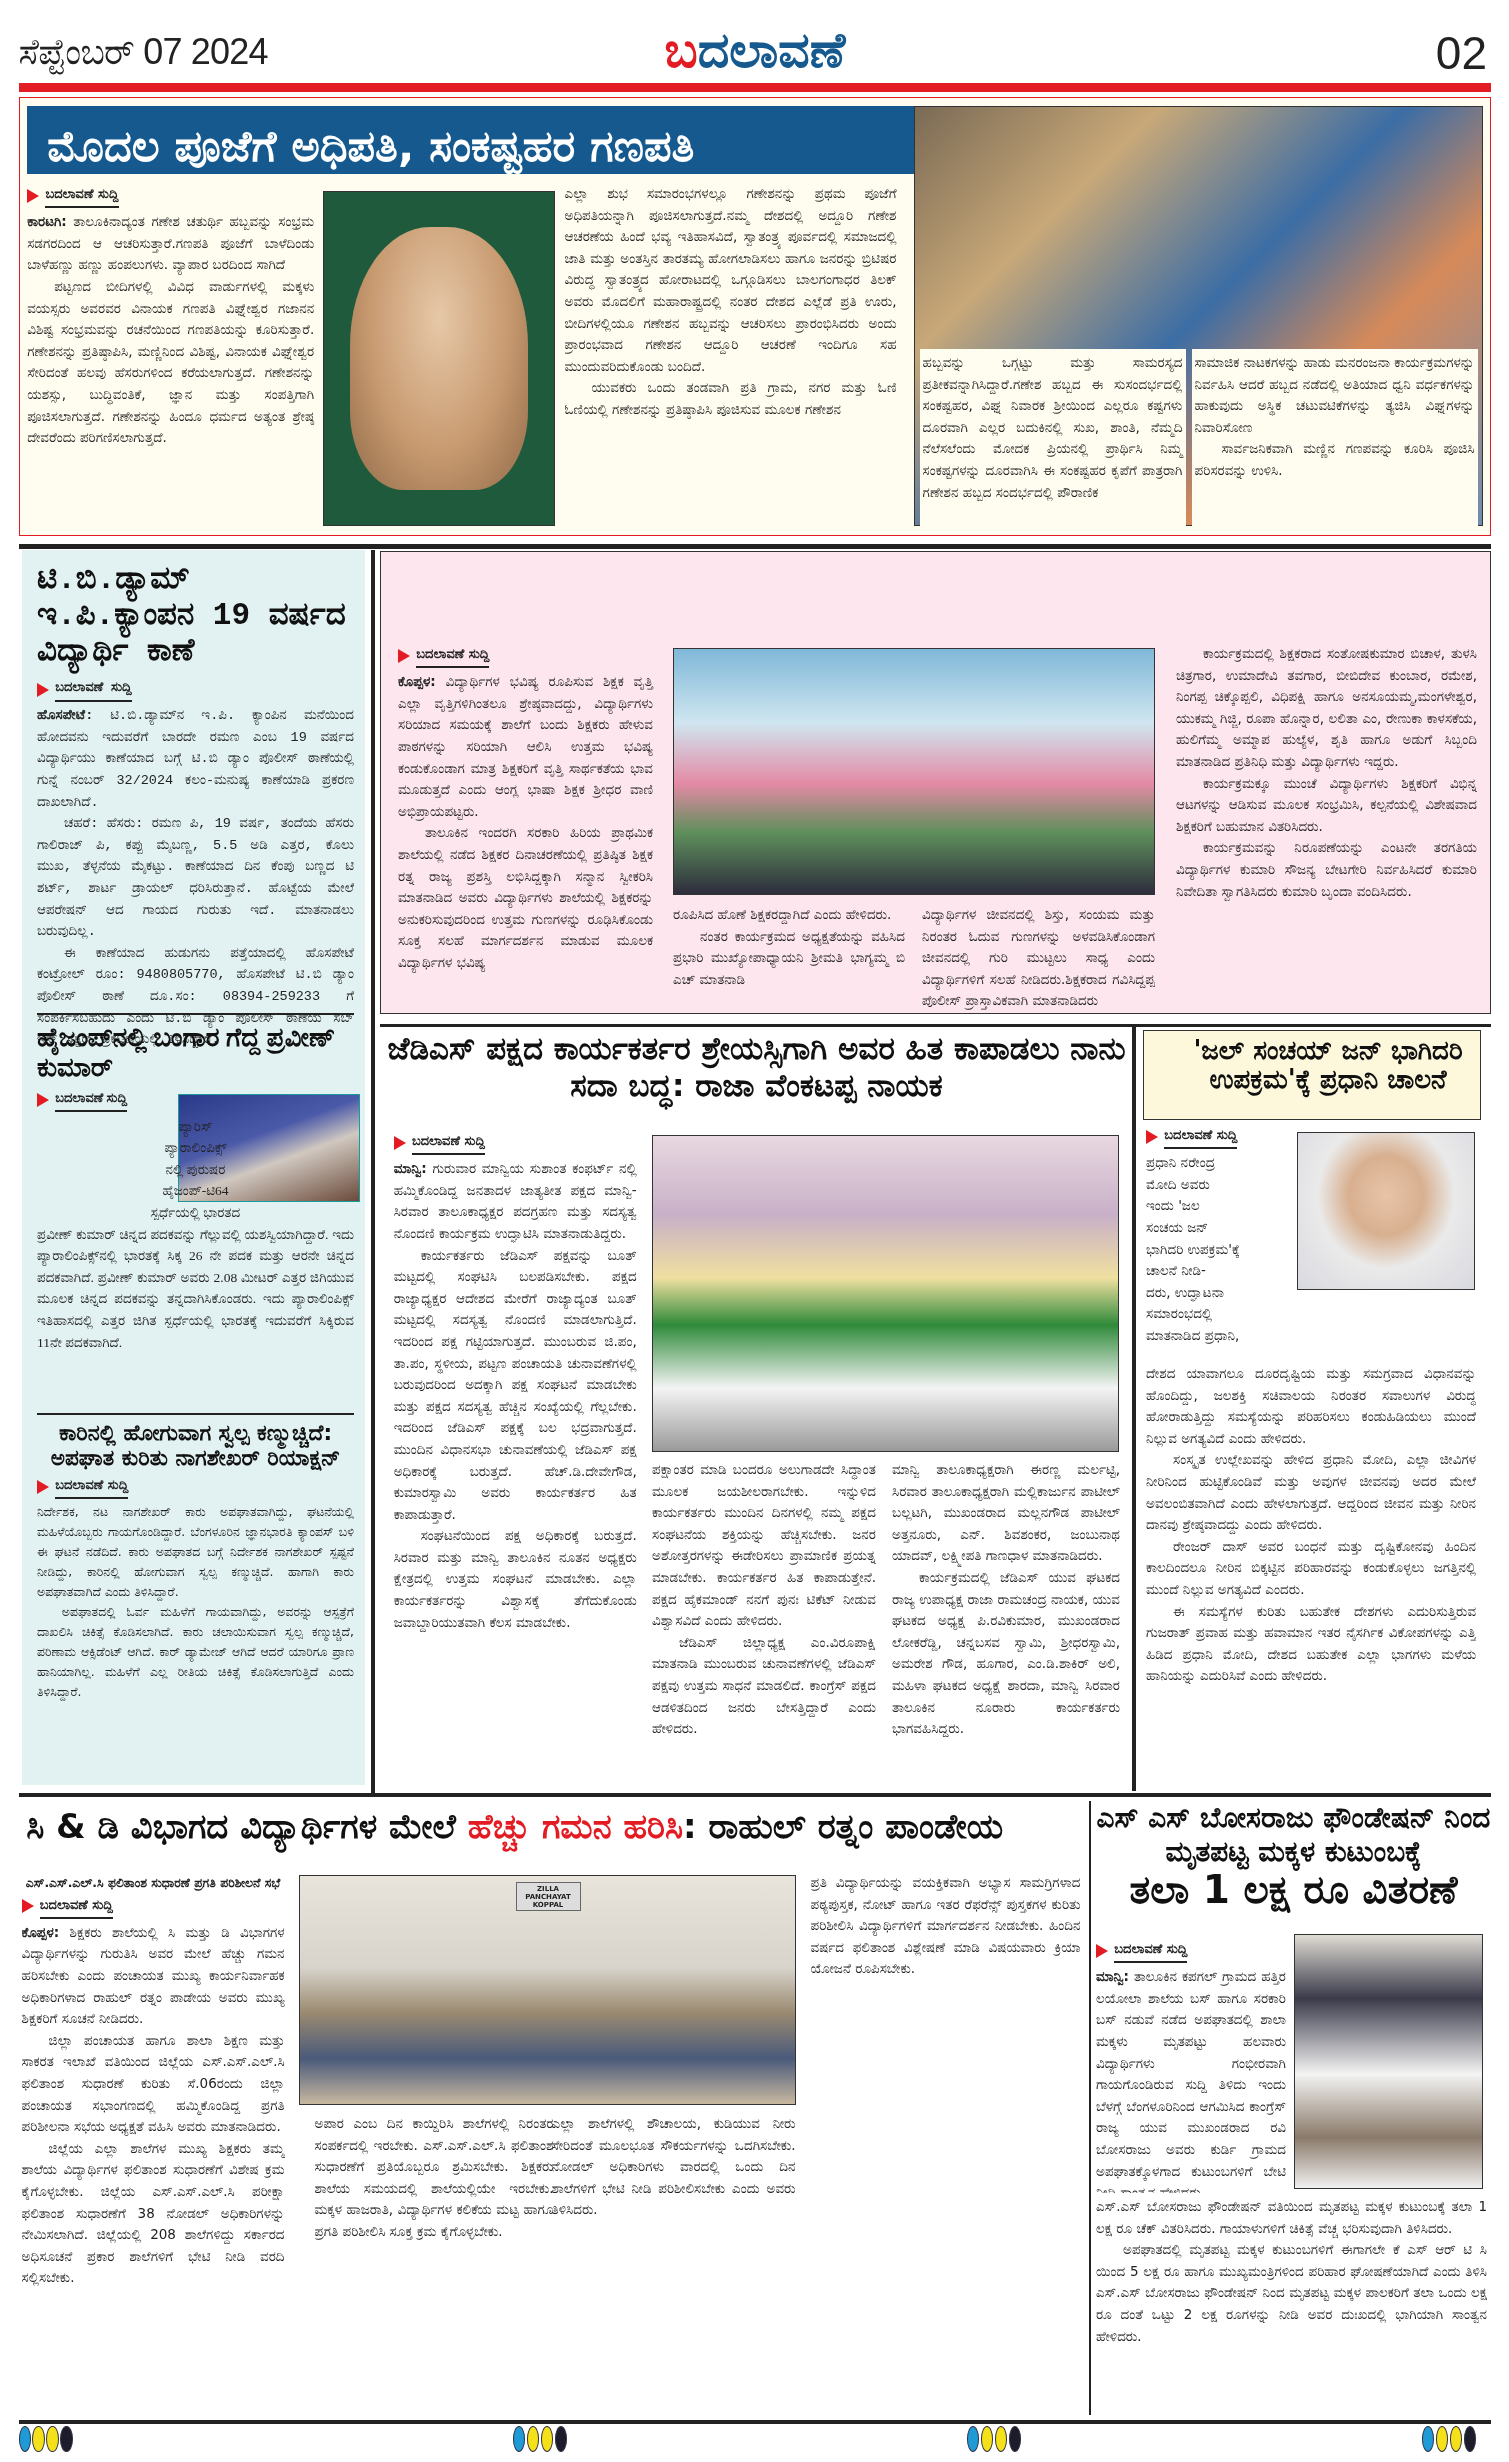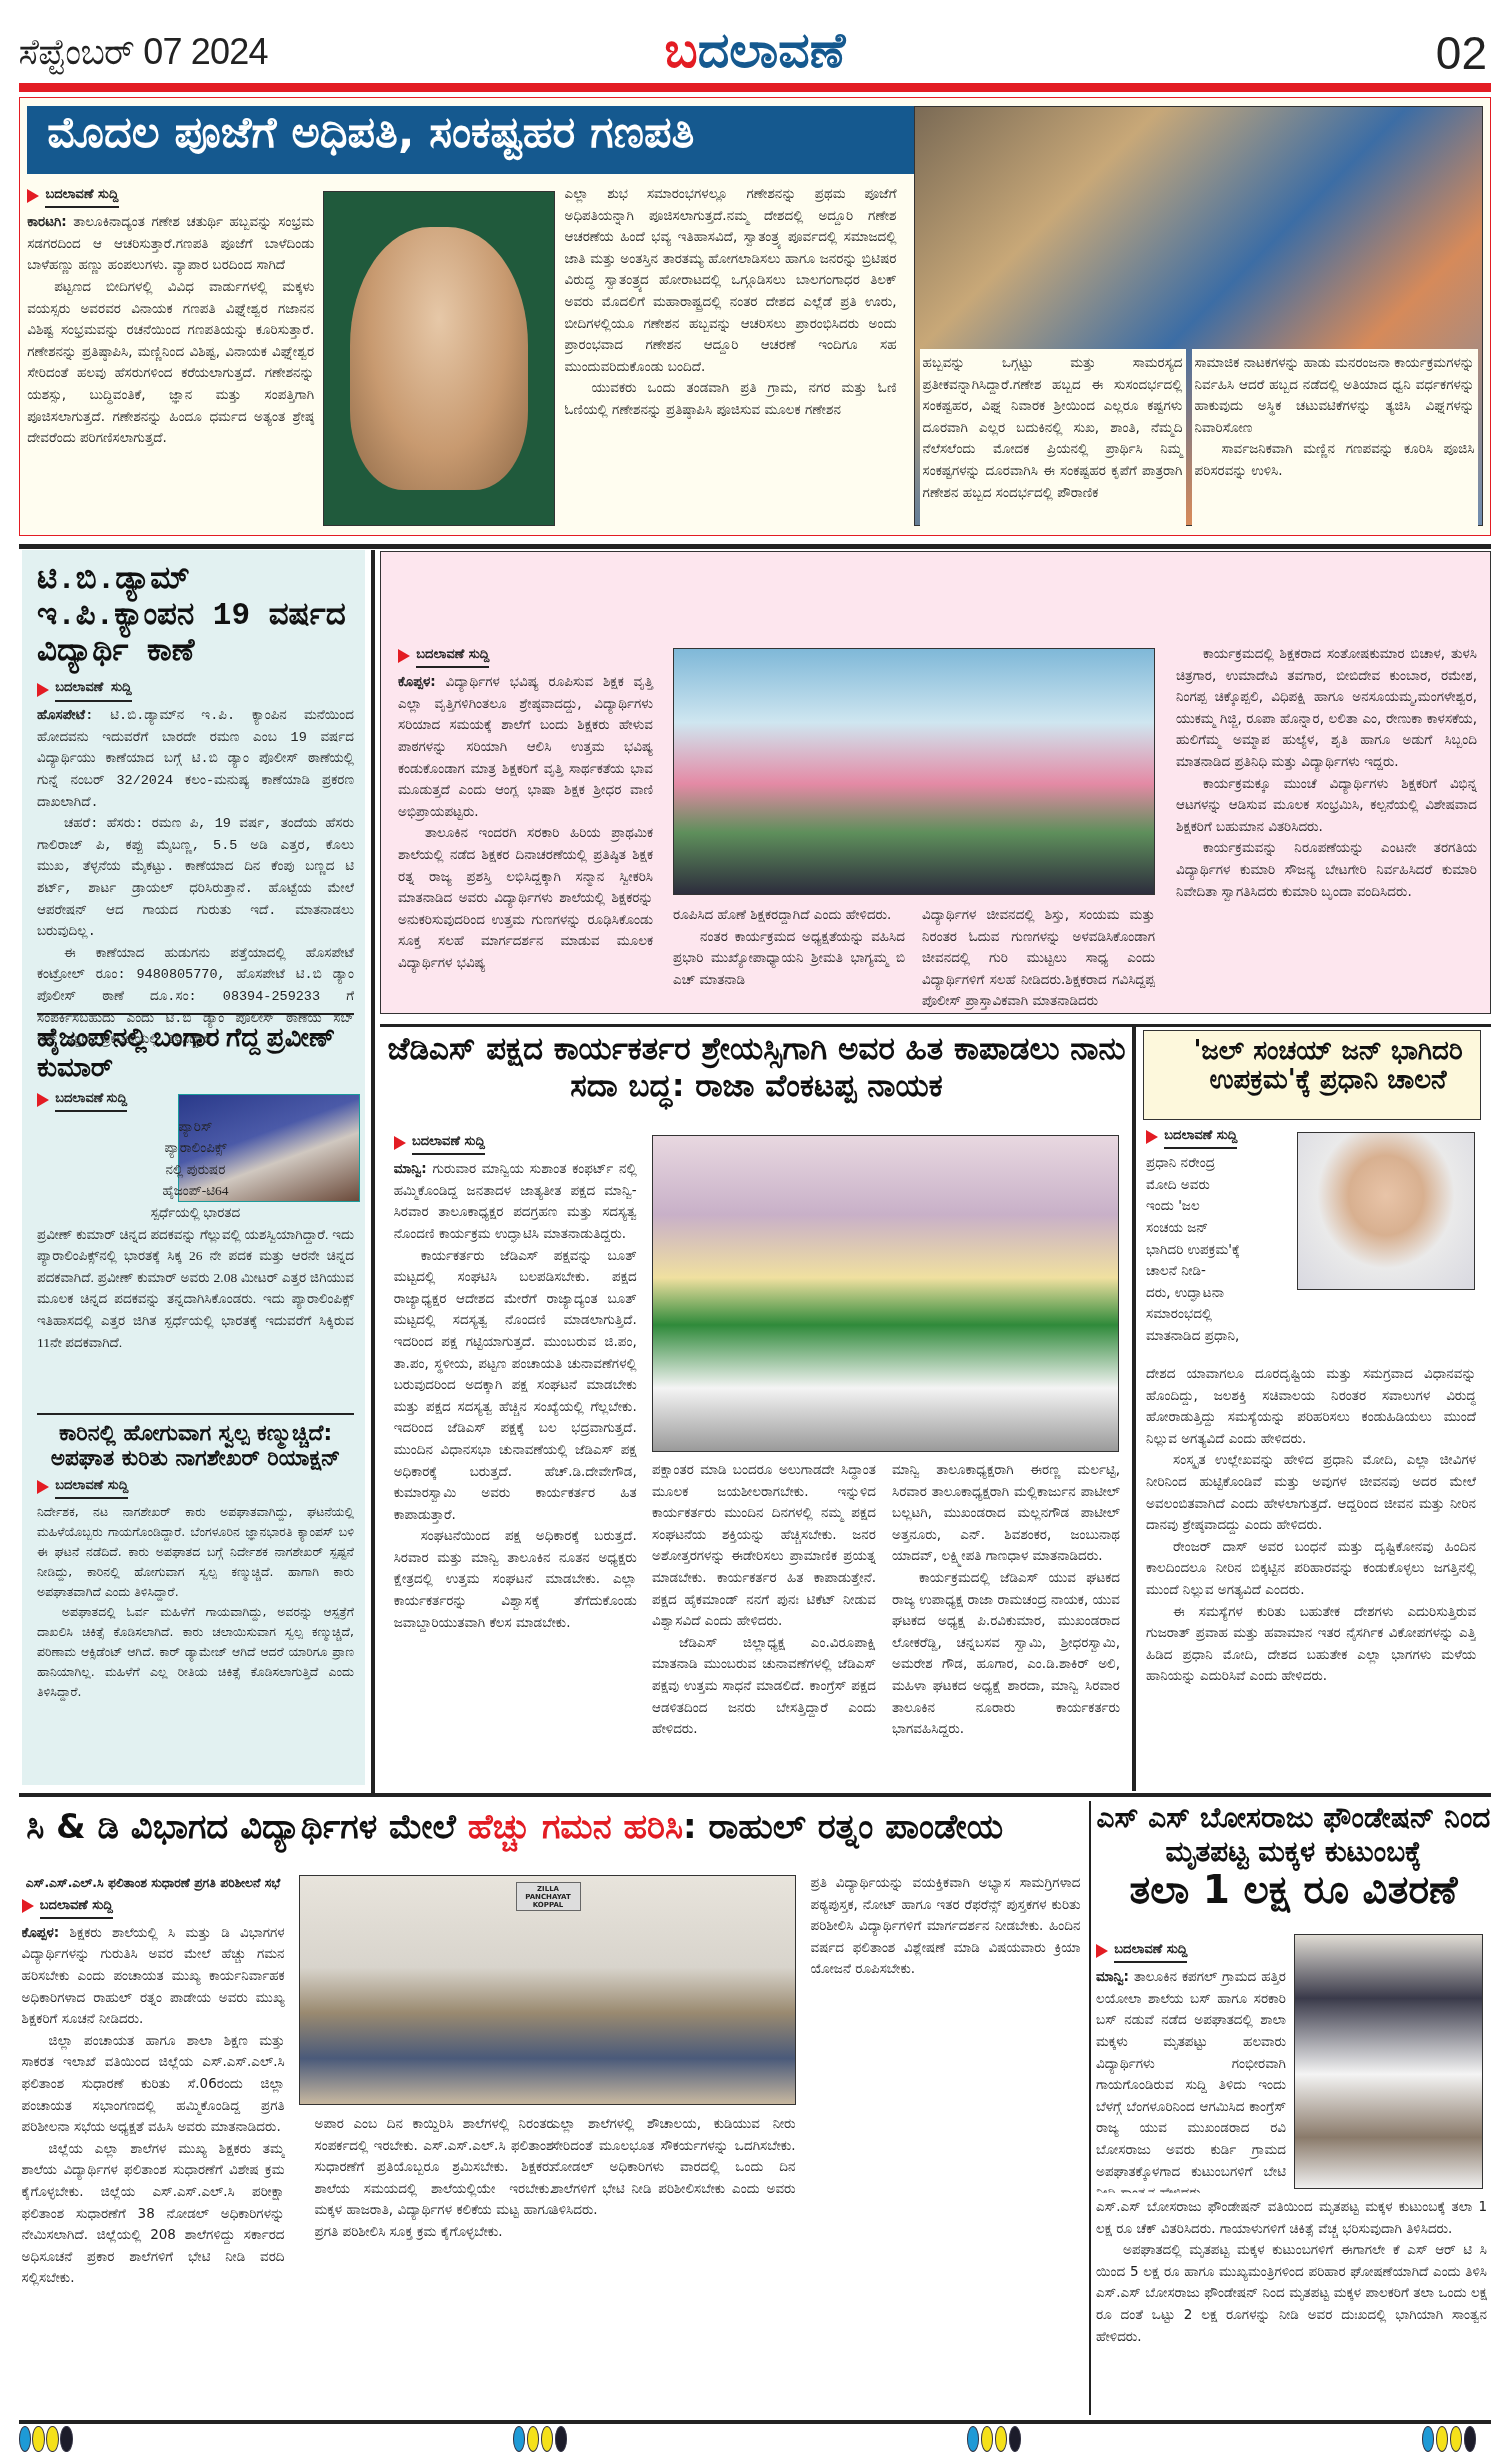--- a/index.html
+++ b/index.html
@@ -5,21 +5,21 @@
   * { box-sizing: border-box; margin: 0; padding: 0; }
   body { width: 1510px; height: 2462px; background: #ffffff; font-family: "DejaVu Sans", sans-serif; color: #222; position: relative; overflow: hidden; }
   .abs { position: absolute; }
   .masthead-date { left: 18.5px; top: 31px; font-size: 36px; font-family: "Liberation Sans", sans-serif; font-weight: 400; letter-spacing: -0.8px; }
   .masthead-logo { left: 0; width: 1510px; top: 21.6px; text-align: center; font-size: 49px; font-weight: 700; font-family: "DejaVu Sans", sans-serif; }
   .masthead-logo .first { color: #e31c23; }
   .masthead-logo .rest { color: #15598f; }
   .masthead-page { right: 23px; top: 26px; font-size: 46px; font-family: "Liberation Sans", sans-serif; }
   .red-rule { left: 18.5px; top: 83px; width: 1472px; height: 9.3px; background: #e31c23; }
   .top-story { left: 18.5px; top: 97px; width: 1472px; height: 439px; border: 1.5px solid #e31c23; background: #fffdf0; }
-  .top-banner { left: 7.7px; top: 7.7px; width: 980px; height: 68px; background: #15598f; color: #fff; font-size: 43px; font-weight: 700; padding: 1px 20px; white-space: nowrap; overflow: hidden; }
+  .top-banner { left: 7.7px; top: 7.7px; width: 980px; height: 68px; background: #15598f; color: #fff; font-size: 43px; font-weight: 700; padding: 15px 20px; white-space: nowrap; overflow: hidden; }
   .top-photo-right { left: 894px; top: 7.7px; width: 569px; height: 420px; background: linear-gradient(135deg,#7a6a55 0%,#c8a878 25%,#3c6da5 50%,#d68a5a 70%,#6f8db0 100%); border: 1.5px solid #333; }
   .ganesha { left: 303px; top: 93px; width: 232px; height: 335px; background: #205a3c; border: 0.8px solid #1b3; display: flex; align-items: center; justify-content: center; }
   .ganesha .idol { width: 178px; height: 263px; border-radius: 45% 45% 30% 30%; background: radial-gradient(ellipse at 50% 35%, #e6c8a8 0%, #c89a70 55%, #8f6a48 100%); }
   .col { position: absolute; font-size: 13.5px; line-height: 21.6px; text-align: justify; }
   .byline { font-weight: 700; font-size: 13px; display: flex; align-items: center; gap: 6.2px; margin-bottom: 3.1px; }
   .byline .tri { width: 0; height: 0; border-top: 7.7px solid transparent; border-bottom: 7.7px solid transparent; border-left: 12.4px solid #e31c23; }
   .byline .txt { border-bottom: 2.3px solid #222; padding-bottom: 1.5px; }
   .dateline { font-weight: 700; }
   .para { text-indent: 2em; }
   .thick-rule { height: 4.6px; background: #222; }

